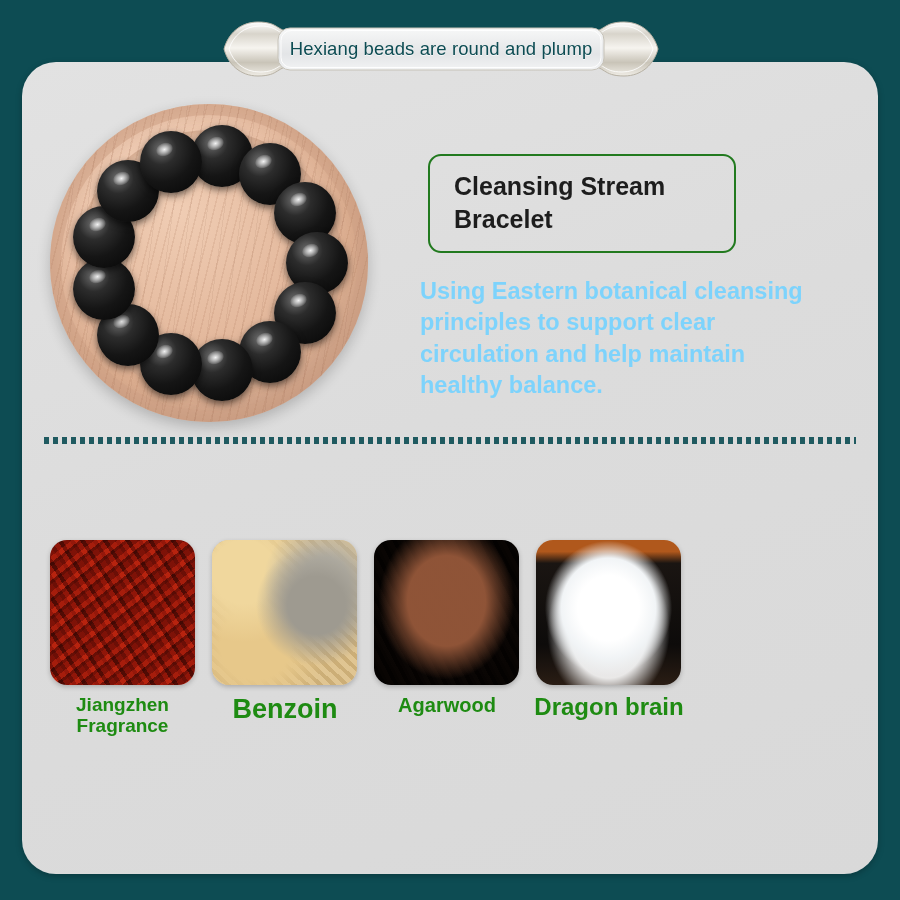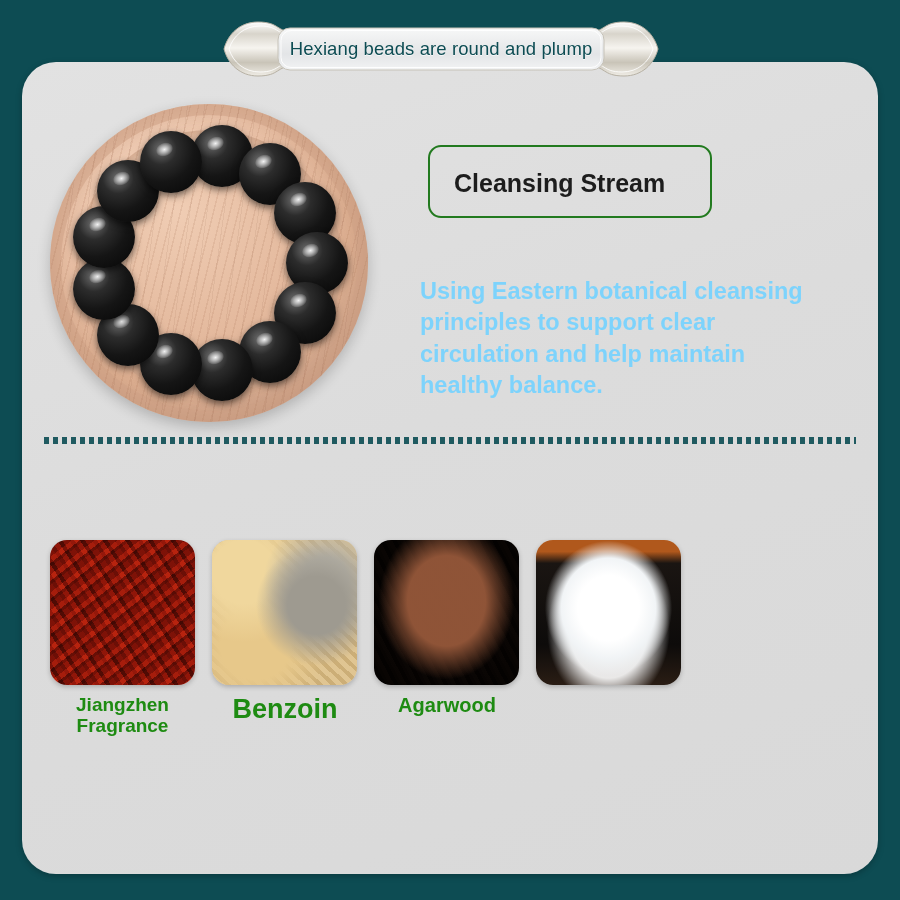--- a/index.html
+++ b/index.html
@@ -96,23 +96,23 @@
   .bead::after{
     content:"";position:absolute;
     left:26%;top:19%;width:17px;height:13px;border-radius:50%;
     background:radial-gradient(ellipse at center, rgba(255,255,255,.92) 0%, rgba(255,255,255,.32) 52%, rgba(255,255,255,0) 78%);
     transform:rotate(-22deg);
   }
 
   
   .title-box{
     position:absolute;
-    left:406px;top:83px;
-    width:284px;
-    padding:20px 16px 16px 24px;
+    left:406px;top:92px;
+    width:308px;
+    padding:14px 16px 16px 24px;
     border:2px solid #227a1f;
     border-radius:13px;
     box-sizing:border-box;
   }
   .title-box .t{
     color:#1d1d1d;
     font-size:25px;
     font-weight:bold;
     line-height:1.3;
   }
@@ -257,20 +257,21 @@
           <div class="bead" style="left: 47.2203px; top: 199.684px;"></div>
           <div class="bead" style="left: 23.1598px; top: 153.933px;"></div>
           <div class="bead" style="left: 23.1169px; top: 102.241px;"></div>
           <div class="bead" style="left: 47.1014px; top: 56.4499px;"></div>
           <div class="bead" style="left: 89.6188px; top: 27.0501px;"></div>
         </div>
     </div>
 
     <div class="title-box">
       <div class="t">Cleansing Stream</div>
+      <div class="t">Bracelet</div>
     </div>
 
     <div class="desc">Using Eastern botanical cleansing principles to support clear circulation and help maintain healthy balance.</div>
   </div>
 
   <div class="divider"></div>
 
   <div class="ingredients" id="ingredients">
       <div class="ing" style="left: 28px;">
         <div class="thumb">
@@ -287,16 +288,17 @@
       <div class="ing" style="left: 352px;">
         <div class="thumb">
           <div class="tex tex-agarwood"></div>
         </div>
         <div class="cap" style="font-size: 20px; width: 170px; margin-left: -12px;">Agarwood</div>
       </div>
       <div class="ing" style="left: 514px;">
         <div class="thumb">
           <div class="tex tex-borneol"></div>
         </div>
+        <div class="cap" style="font-size: 24px; width: 170px; margin-left: -12px;">Dragon brain</div>
       </div>
     </div>
 
 </div>
 
 </body></html>

